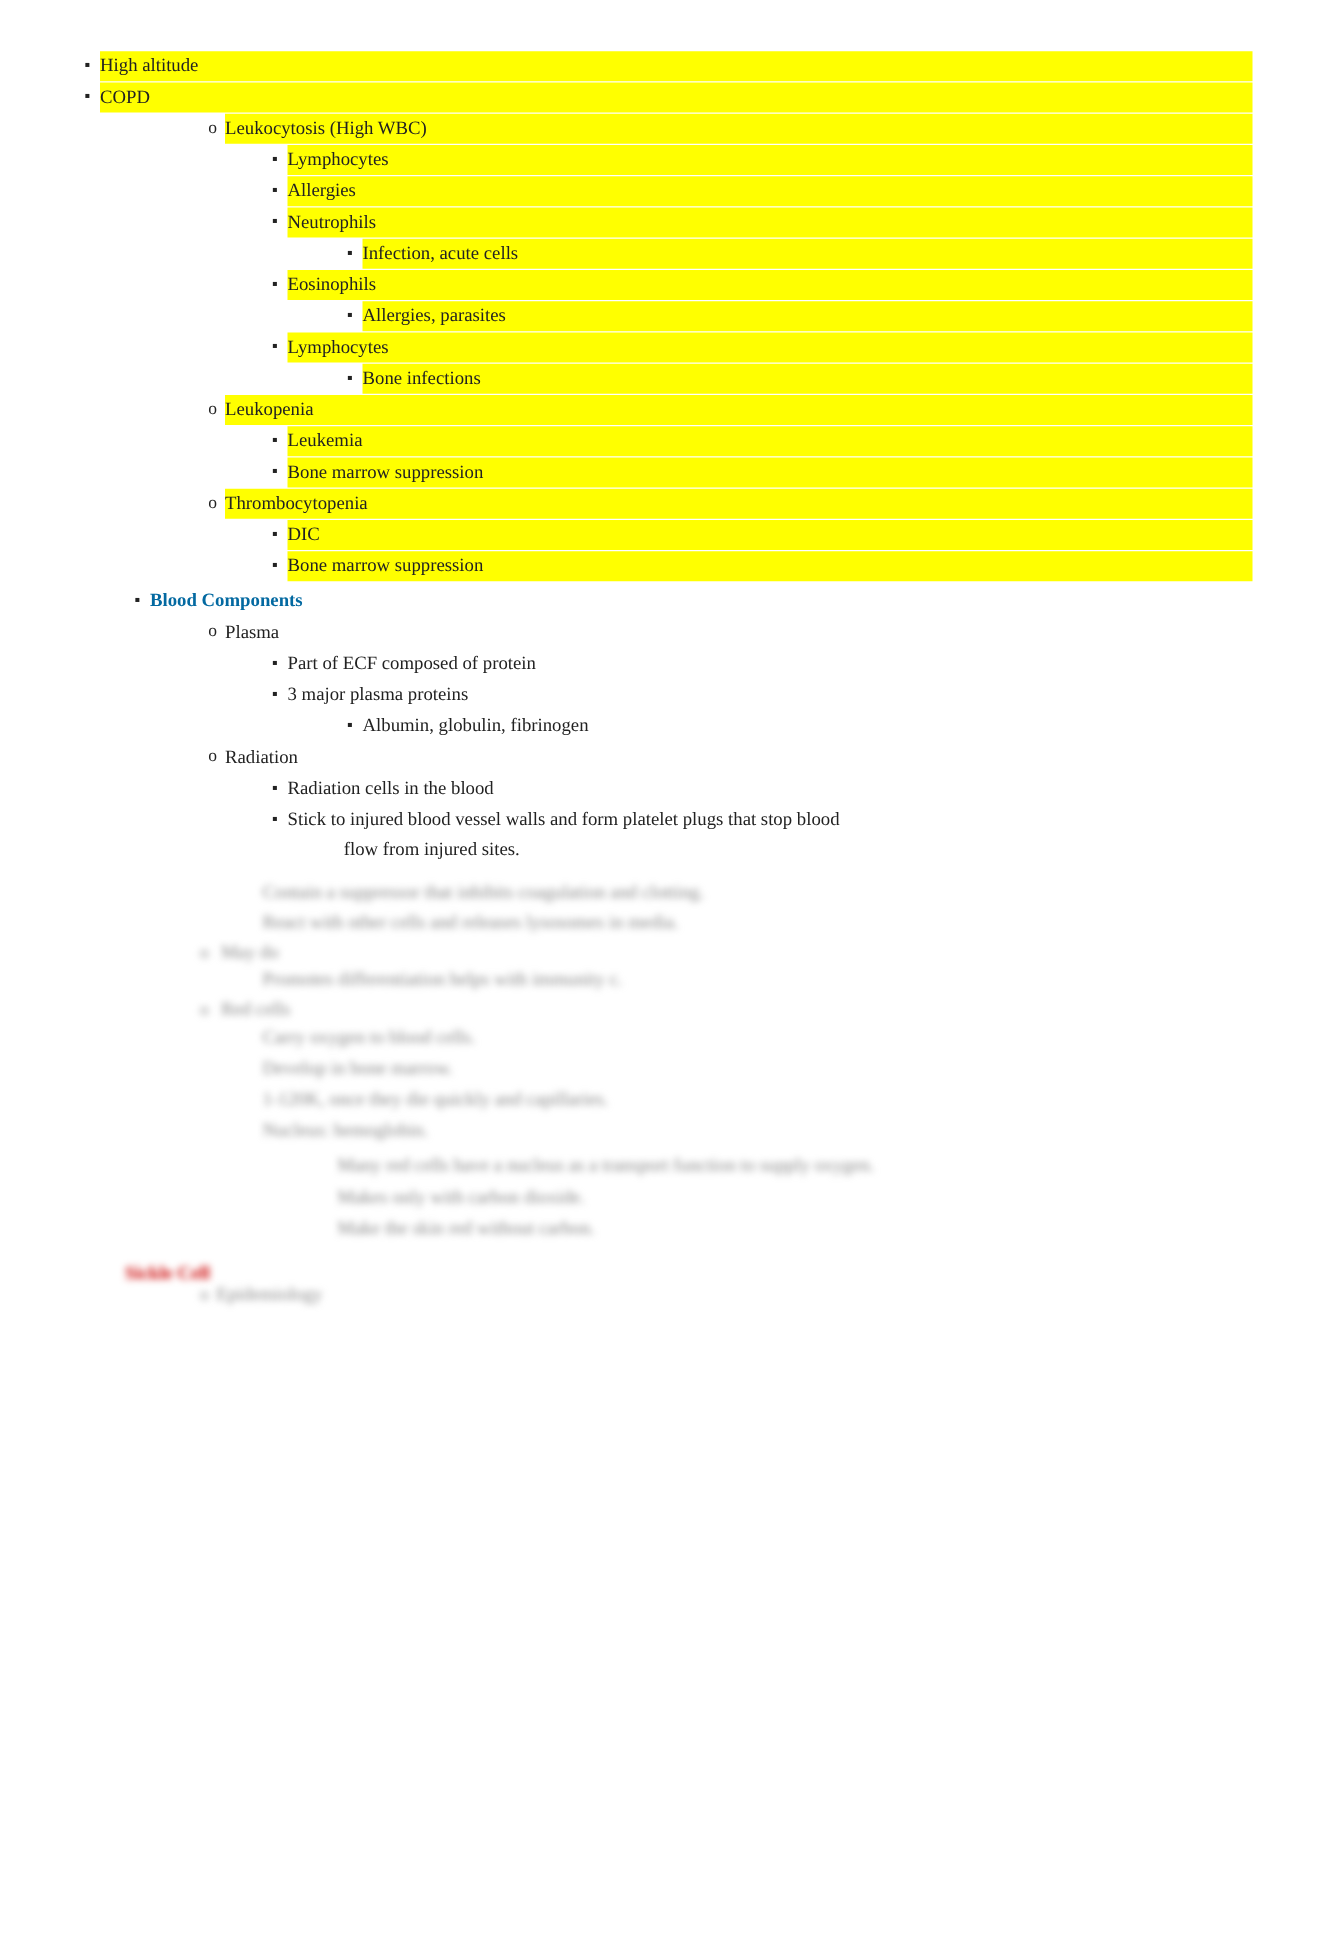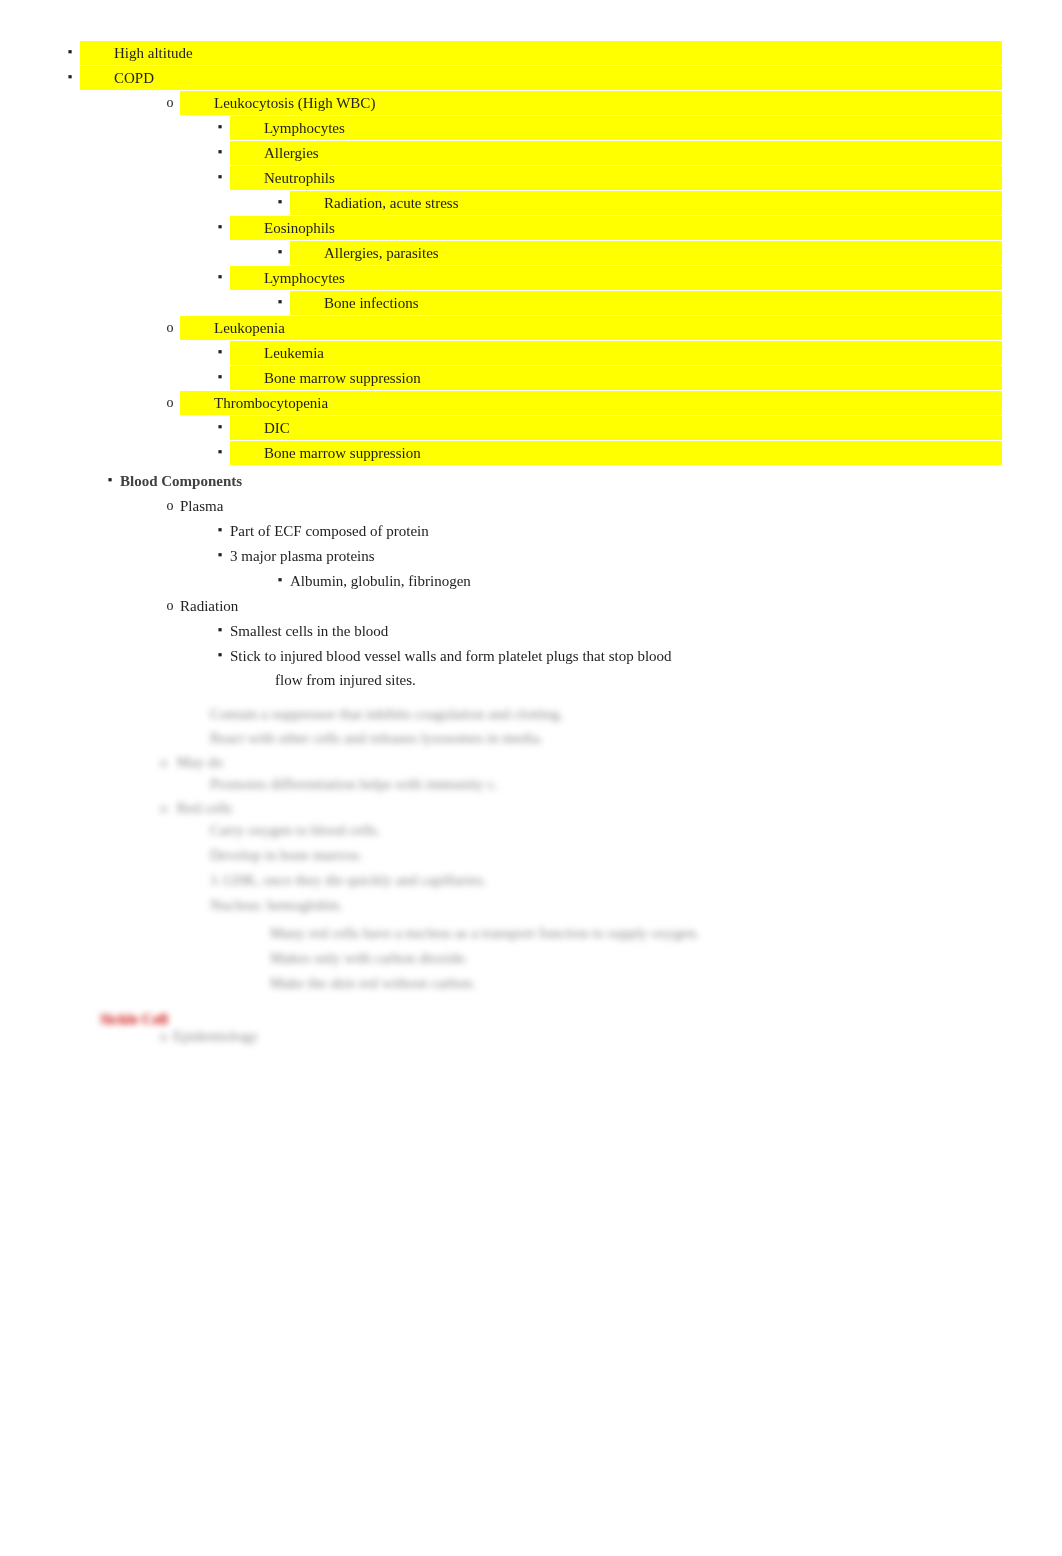--- a/index.html
+++ b/index.html
@@ -13,21 +13,20 @@
       font-family: 'Times New Roman', Times, serif;
       font-size: 15px;
       color: #222;
       padding: 40px 60px;
       width: 1062px;
       min-height: 1556px;
     }
 
     .highlight-yellow {
       background-color: #ffff00;
-      padding-left: 34px;
     }
 
     .level-bullet {
       display: flex;
       align-items: flex-start;
       margin: 2px 0;
     }
 
     .bullet-sym {
       display: inline-block;
@@ -40,21 +39,21 @@
     .text-content {
       flex: 1;
     }
 
     
     .indent-0 { margin-left: 80px; }
 
     .o-bullet { font-size: 14px; }
 
     .bold-orange {
-      color: #404040;
+      color: #0369a1;
       font-weight: bold;
       font-family: Liberation Serif, serif;
     }
 
     .blurred {
       filter: blur(3px);
       color: #888;
       user-select: none;
     }
 
@@ -101,21 +100,21 @@
     <span class="text-content highlight-yellow">Allergies</span>
   </div>
 
   <div class="line level-bullet" style="margin-left: 150px;">
     <span class="bullet-sym">▪</span>
     <span class="text-content highlight-yellow">Neutrophils</span>
   </div>
 
   <div class="line level-bullet" style="margin-left: 210px;">
     <span class="bullet-sym">▪</span>
-    <span class="text-content highlight-yellow">Radiation, acute stress</span>
+    <span class="text-content highlight-yellow">Infection, acute cells</span>
   </div>
 
   <div class="line level-bullet" style="margin-left: 150px;">
     <span class="bullet-sym">▪</span>
     <span class="text-content highlight-yellow">Eosinophils</span>
   </div>
 
   <div class="line level-bullet" style="margin-left: 210px;">
     <span class="bullet-sym">▪</span>
     <span class="text-content highlight-yellow">Allergies, parasites</span>
@@ -186,21 +185,21 @@
     <span class="text-content">Albumin, globulin, fibrinogen</span>
   </div>
 
   <div class="line level-bullet" style="margin-left: 100px;">
     <span class="bullet-sym o-bullet">o</span>
     <span class="text-content">Radiation</span>
   </div>
 
   <div class="line level-bullet" style="margin-left: 150px;">
     <span class="bullet-sym">▪</span>
-    <span class="text-content">Smallest cells in the blood</span>
+    <span class="text-content">Radiation cells in the blood</span>
   </div>
 
   <div class="line level-bullet" style="margin-left: 150px;">
     <span class="bullet-sym">▪</span>
     <span class="text-content">Stick to injured blood vessel walls and form platelet plugs that stop blood<br>&nbsp;&nbsp;&nbsp;&nbsp;&nbsp;&nbsp;&nbsp;&nbsp;&nbsp;&nbsp;&nbsp;&nbsp;flow from injured sites.</span>
   </div>
 
   <div style="margin-top: 10px; margin-left: 150px;">
     <div class="line blurred">
       Contain a suppressor that inhibits coagulation and clotting.<br>

